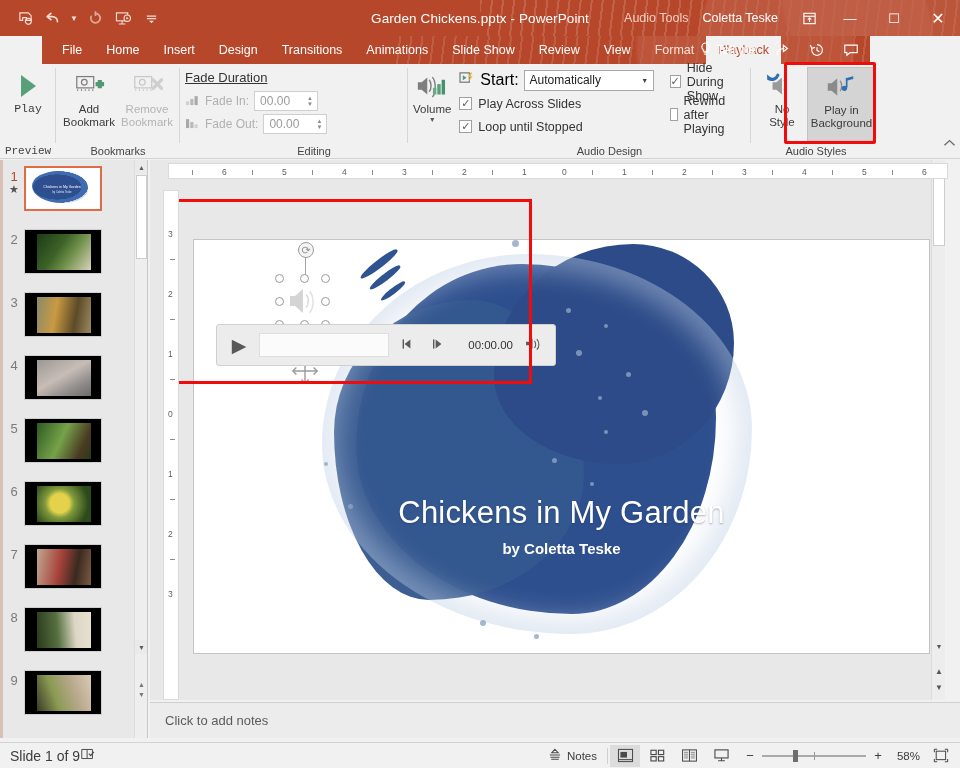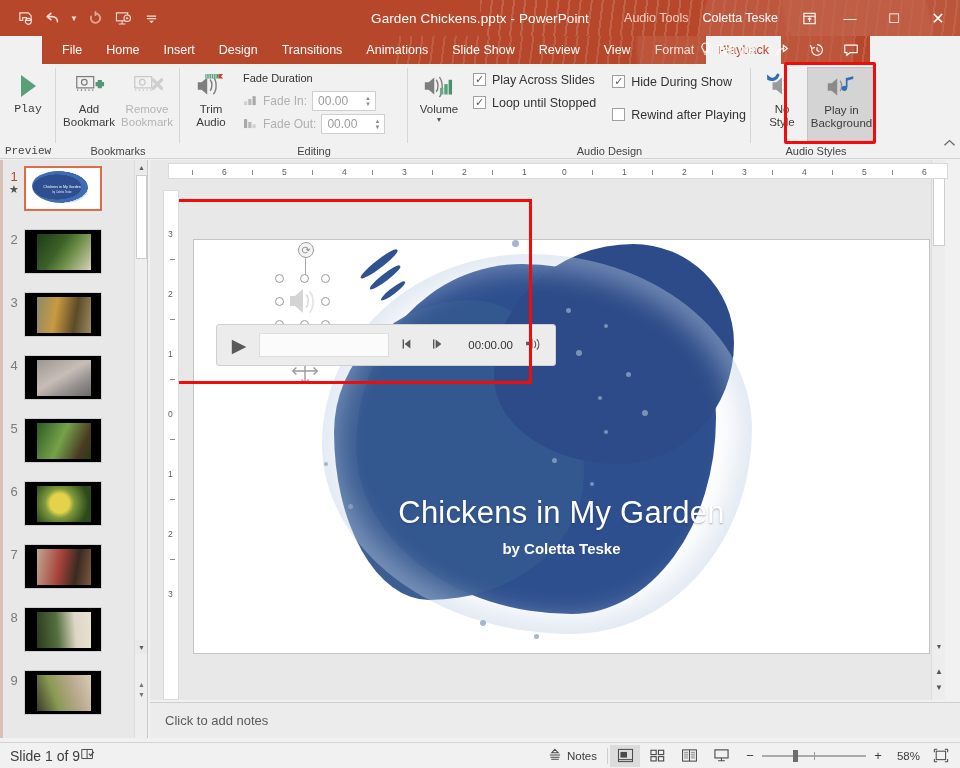--- a/index.html
+++ b/index.html
@@ -474,35 +474,22 @@
             <span>Remove</span>
             <span class="lbl2">Bookmark</span>
           </div>
         </div>
         <div class="glabel">Bookmarks</div>
         <div class="gsep"></div>
       </div>
 
       <div class="rgroup" style="width:228px;">
         <div class="gbody" style="gap:6px;">
-          <div class="bigbtn" style="width:52px;">
-            <span class="bi">
-              <svg width="34" height="28" viewBox="0 0 36 28">
-                  <path d="M4 10h4l6-5v18l-6-5H4z" fill="#7e7e7e"></path>
-                  <path d="M17 7c2.6 2.6 2.6 9.4 0 12M20.4 4.6c4 4 4 14.2 0 18" fill="none" stroke="#7e7e7e" stroke-width="1.5"></path>
-                  <rect x="12" y="1.4" width="14" height="4.6" fill="#4f9a74"></rect>
-                  <path d="M13.6 1.6v4.4M16 1.6v4.4M18.4 1.6v4.4M20.8 1.6v4.4M23.2 1.6v4.4" stroke="#e8f2ec" stroke-width=".9"></path>
-                  <path d="M26 1.4h5l-2.4 2.3L31 6h-5z" fill="#c0492e"></path>
-                </svg>
-            </span>
-            <span>Trim</span>
-            <span class="lbl2">Audio</span>
-          </div>
           <div class="col">
-            <div style="font-size:11px;color:#333;height:20px;line-height:20px;">Fade Duration</div>
+            <div style="font-size:13px;color:#333;height:20px;line-height:20px;text-decoration:underline;">Fade Duration</div>
             <div class="fielrow">
               <span>
                 <svg width="15" height="13" viewBox="0 0 16 14">
                     <rect x="1" y="9" width="3.4" height="4" fill="#cfcfcf"></rect>
                     <rect x="5.6" y="6.4" width="3.4" height="6.6" fill="#b8b8b8"></rect>
                     <rect x="10.2" y="3.4" width="3.4" height="9.6" fill="#a8a8a8"></rect>
                   </svg>
               </span>
               <span class="flabel dim">Fade In:</span>
               <span class="spin">
@@ -546,20 +533,34 @@
                   <rect x="19" y="15" width="3.6" height="7" fill="#6aa98a"></rect>
                   <rect x="23.6" y="11" width="3.6" height="11" fill="#58a07c"></rect>
                   <rect x="28.2" y="6.4" width="3.6" height="15.6" fill="#45926c"></rect>
                 </svg>
             </span>
             <span>Volume</span>
             <span class="dd">▾</span>
           </div>
 
           <div class="col" style="padding-top:2px;">
+            <div class="startrow">
+              <span>
+                <svg width="16" height="14" viewBox="0 0 17 15">
+                    <rect x="1" y="2" width="10" height="10" fill="none" stroke="#6d6d6d" stroke-width="1.2"></rect>
+                    <path d="M4 4.6l4 2.6-4 2.6z" fill="#4f9a74"></path>
+                    <path d="M12.2 1.6l-2.4 5h2l-1.6 5 4.4-6h-2.2l1.6-4z" fill="#e6b93a"></path>
+                  </svg>
+              </span>
+              <span class="flabel">Start:</span>
+              <span class="combo">
+                <span class="cv">Automatically</span>
+                <span class="ca">▼</span>
+              </span>
+            </div>
             <div class="cb">
               <span class="cbbox">✓</span>
               <span>Play Across Slides</span>
             </div>
             <div class="cb">
               <span class="cbbox">✓</span>
               <span>Loop until Stopped</span>
             </div>
           </div>
 

